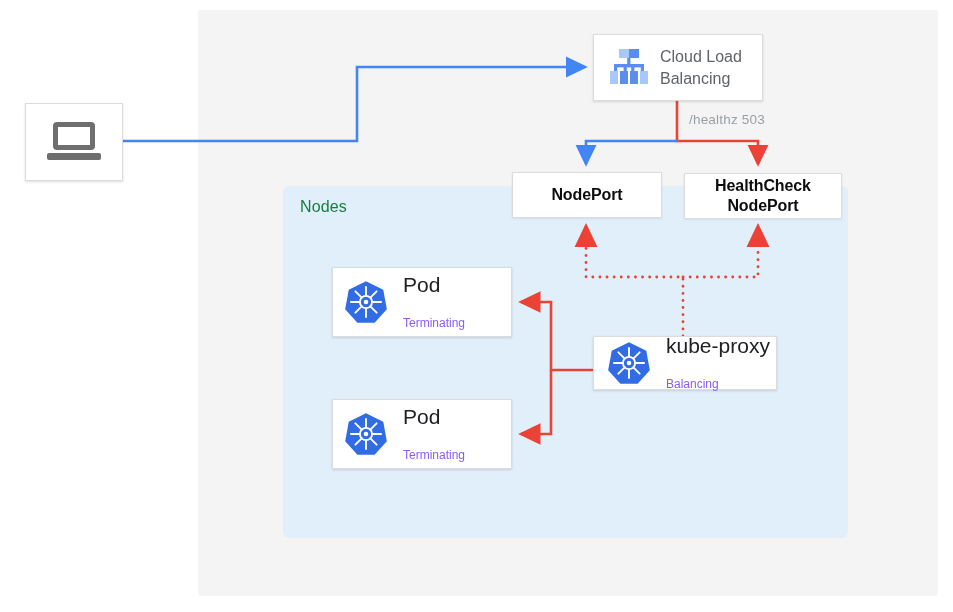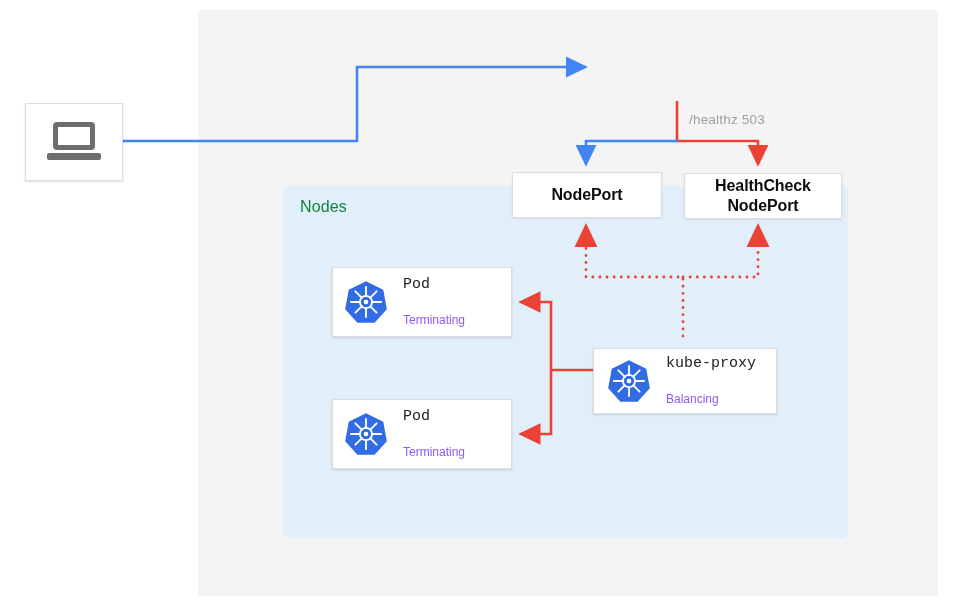--- a/index.html
+++ b/index.html
@@ -118,25 +118,25 @@
     left: 512px; top: 172px; width: 150px; height: 46px;
   }
   #healthcheck-box {
     left: 684px; top: 173px; width: 158px; height: 46px;
   }
 
   
   .pod-card { width: 180px; height: 70px; padding-left: 10px; }
   #pod-card-1 { left: 332px; top: 267px; }
   #pod-card-2 { left: 332px; top: 399px; }
-  #kube-proxy-card { left: 593px; top: 348px; width: 184px; height: 66px; padding-left: 12px; }
+  #kube-proxy-card { left: 593px; top: 336px; width: 184px; height: 54px; padding-left: 12px; }
 
   .k8s-icon { flex: 0 0 auto; }
   .node-text { margin-left: 14px; }
-  .node-title { font-size: 15px; color: #202124; line-height: 1.25; font-family: Liberation Mono, monospace; }
+  .node-title { font-size: 21px; color: #202124; line-height: 1.25; }
   .node-sub { font-size: 12px; color: #8b5cf6; line-height: 1.3; margin-top: 18px; }
 
   
   #connectors { left: 0; top: 0; width: 953px; height: 612px; pointer-events: none; }
 
   
   #healthz-label {
     left: 689px;
     top: 112px;
     font-size: 13.5px;
@@ -193,20 +193,40 @@
 
   <div class="abs" id="healthz-label">/healthz 503</div>
 
   <div class="abs card" id="laptop-card">
     <div class="laptop-icon">
       <div class="laptop-screen"></div>
       <div class="laptop-base"></div>
     </div>
   </div>
 
+  <div class="abs card" id="clb-card">
+    <svg class="clb-icon" viewBox="0 0 46 40">
+      <rect x="13" y="1" width="10" height="9" fill="#a8c7fa"></rect>
+      <rect x="23" y="1" width="10" height="9" fill="#5b8def"></rect>
+      <rect x="21.2" y="10" width="3.2" height="6" fill="#5b8def"></rect>
+      <rect x="8" y="16" width="30" height="3.4" fill="#5b8def"></rect>
+      <rect x="8" y="16" width="3.2" height="7" fill="#5b8def"></rect>
+      <rect x="17.6" y="16" width="3.2" height="7" fill="#5b8def"></rect>
+      <rect x="25.2" y="16" width="3.2" height="7" fill="#5b8def"></rect>
+      <rect x="34.8" y="16" width="3.2" height="7" fill="#5b8def"></rect>
+      <rect x="4" y="23" width="8" height="13" fill="#a8c7fa"></rect>
+      <rect x="14" y="23" width="8" height="13" fill="#5b8def"></rect>
+      <rect x="24" y="23" width="8" height="13" fill="#5b8def"></rect>
+      <rect x="34" y="23" width="8" height="13" fill="#a8c7fa"></rect>
+    </svg>
+    <div class="clb-text">
+      <div>Cloud Load</div>
+      <div>Balancing</div>
+    </div>
+  </div>
 
   <div class="abs plain-box" id="nodeport-box">
     <div class="box-title-bold">NodePort</div>
   </div>
 
   <div class="abs plain-box" id="healthcheck-box">
     <div class="box-title-bold">
       <div>HealthCheck</div>
       <div>NodePort</div>
     </div>

